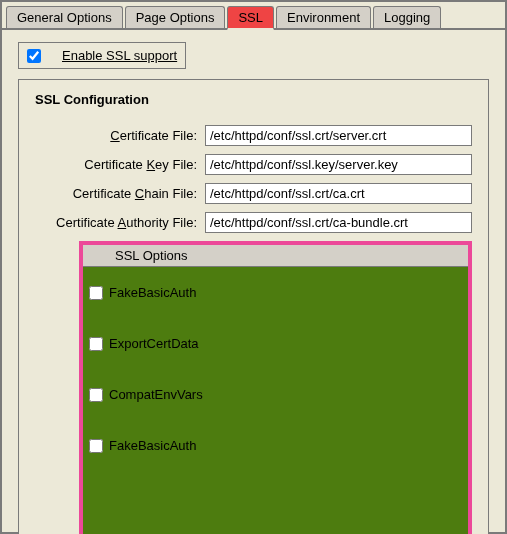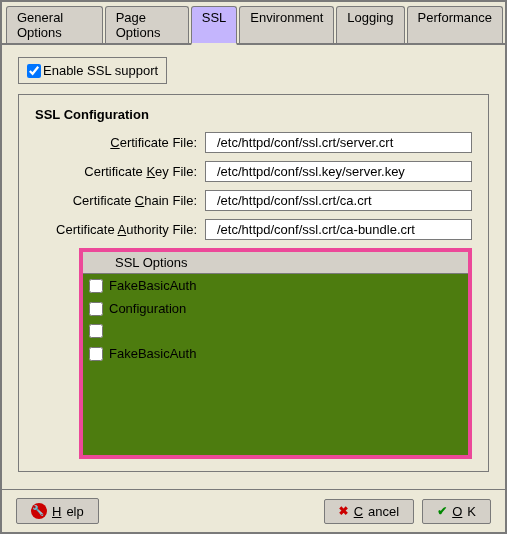--- a/index.html
+++ b/index.html
@@ -33,70 +33,71 @@
       padding: 3px 10px;
       border: 1px solid #7a7a7a;
       border-bottom: none;
       background: #d4d0c8;
       cursor: pointer;
       margin-right: 2px;
       border-radius: 3px 3px 0 0;
       color: #000;
     }
     .tab.active {
-      background: #c4b5fd;
+      background: #ef4444;
       border-bottom: 2px solid #ece9d8;
       margin-bottom: -2px;
       z-index: 1;
     }
     
     .content {
       flex: 1;
       padding: 12px 16px;
       display: flex;
       flex-direction: column;
       gap: 10px;
     }
     
     .enable-ssl-row {
       display: flex;
       align-items: center;
-      gap: 2px;
+      gap: 21px;
       border: 1px solid #7a7a7a;
       padding: 5px 8px;
       background: #ece9d8;
       width: fit-content;
+      text-decoration: underline;
     }
     
     .ssl-config-section {
       border: 1px solid #7a7a7a;
       padding: 12px 16px 12px 16px;
       background: #ece9d8;
     }
     .ssl-config-title {
       font-weight: bold;
-      margin-bottom: 10px;
+      margin-bottom: 18px;
     }
     .form-row {
       display: flex;
       align-items: center;
       margin-bottom: 8px;
     }
     .form-label {
       width: 170px;
       text-align: right;
       padding-right: 8px;
       flex-shrink: 0;
     }
     .form-label u {
       text-decoration: underline;
     }
     .form-input {
       flex: 1;
-      padding: 2px 11px;
+      padding: 2px 4px;
       border: 1px solid #7a7a7a;
       background: #fff;
       font-size: 13px;
       font-family: sans-serif;
     }
     
     .ssl-options-table {
       border: 4px solid #ec4899;
       background: #4d7c0f;
       margin-left: 44px;
@@ -108,21 +109,21 @@
       border-bottom: 1px solid #7a7a7a;
       padding: 3px 6px;
       gap: 6px;
     }
     .ssl-options-header-col {
       font-weight: normal;
     }
     .ssl-option-row {
       display: flex;
       align-items: center;
-      padding: 4px 6px;
+      padding: 18px 6px;
       gap: 6px;
     }
     
     .button-bar {
       display: flex;
       flex-direction: row;
       align-items: center;
       justify-content: space-between;
       padding: 8px 14px;
       border-top: 1px solid #7a7a7a;
@@ -179,21 +180,20 @@
 <body>
 
 <div class="dialog">
 
   <div class="tabs">
     <div class="tab">General Options</div>
     <div class="tab">Page Options</div>
     <div class="tab active">SSL</div>
     <div class="tab">Environment</div>
     <div class="tab">Logging</div>
-    <div class="tab">Performance</div>
   </div>
 
   <div class="content">
 
     <div class="enable-ssl-row">
       <input type="checkbox" checked="" style="">
       <label>Enable SSL support</label>
     </div>
 
     <div class="ssl-config-section">
@@ -231,24 +231,25 @@
         <div class="ssl-options-header">
           <div class="col-checkbox-header"></div>
           <div class="ssl-options-header-col">SSL Options</div>
         </div>
         <div class="ssl-option-row">
           <input type="checkbox" style="">
           <span>FakeBasicAuth</span>
         </div>
         <div class="ssl-option-row">
           <input type="checkbox" style="">
-          <span>Configuration</span>
-        </div>
-        <div class="ssl-option-row">
-          <input type="checkbox" style="">
+          <span>ExportCertData</span>
+        </div>
+        <div class="ssl-option-row">
+          <input type="checkbox" style="">
+          <span>CompatEnvVars</span>
         </div>
         <div class="ssl-option-row">
           <input type="checkbox" style="">
           <span>FakeBasicAuth</span>
         </div>
 
         <div style="height: 90px;"></div>
       </div>
     </div>
   </div>

